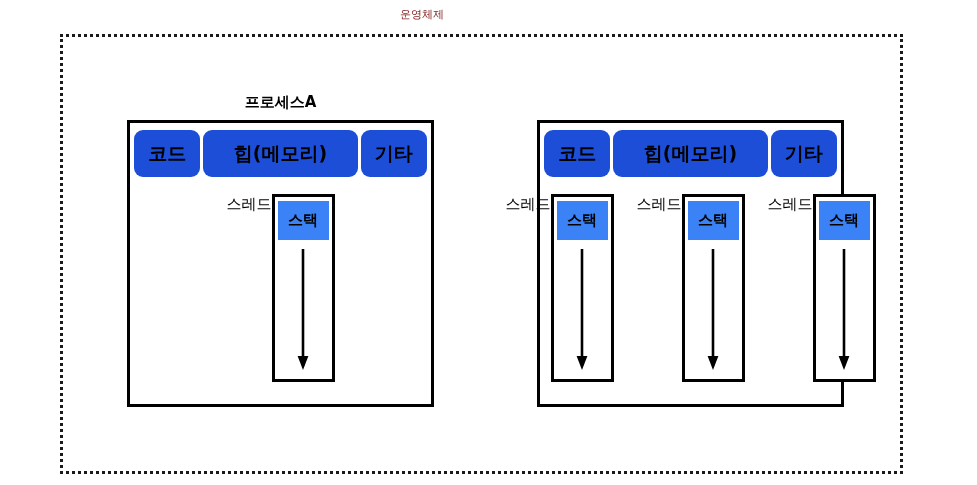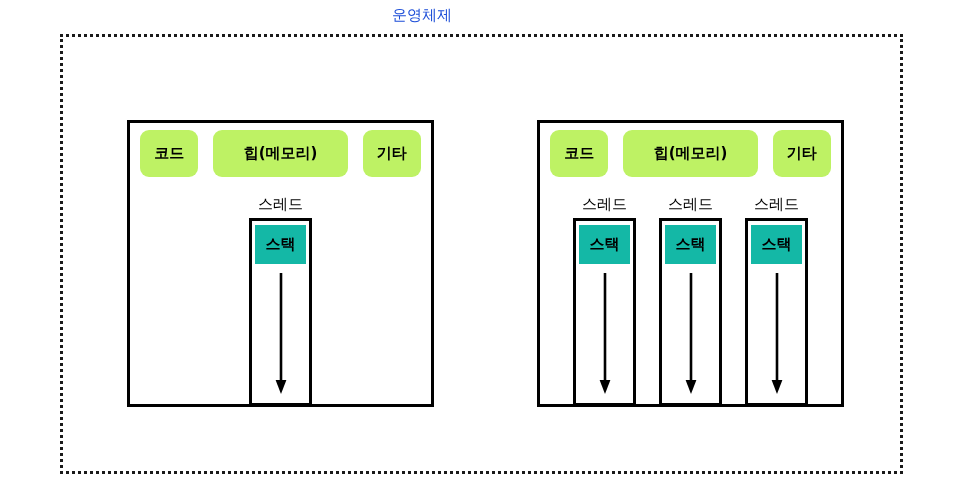--- a/index.html
+++ b/index.html
@@ -22,23 +22,23 @@
     height: 485px;
   }
 
   
   .os-title {
     position: absolute;
     left: 0;
     top: 5px;
     width: 844px;
     text-align: center;
-    font-size: 15px;
+    font-size: 11px;
     line-height: 20px;
-    color: #1d4ed8;
+    color: #7f1d1d;
     white-space: nowrap;
   }
 
   
   .os-box {
     position: absolute;
     left: 60px;
     top: 34px;
     width: 843px;
     height: 440px;
@@ -83,25 +83,25 @@
     display: flex;
     flex-direction: row;
     align-items: center;
     justify-content: space-around;
     box-sizing: border-box;
     padding: 0 6px;
   }
   .segment {
     height: 47px;
     border-radius: 9px;
-    background: #bef264;
+    background: #1d4ed8;
     display: flex;
     align-items: center;
     justify-content: center;
-    font-size: 15px;
+    font-size: 19px;
     font-weight: 700;
     color: #000;
     white-space: nowrap;
     box-sizing: border-box;
     padding: 0 14px;
   }
   .segment.wide { padding: 0 31px; }
 
   
   .thread-row {
@@ -110,22 +110,22 @@
     top: 72px;
     width: 100%;
     display: flex;
     flex-direction: row;
     justify-content: center;
     box-sizing: border-box;
   }
   .thread {
     position: relative;
     display: flex;
-    flex-direction: column;
-    align-items: center;
+    flex-direction: row;
+    align-items: flex-start;
   }
   .thread-label {
     font-size: 15px;
     line-height: 20px;
     color: #000;
     white-space: nowrap;
     margin-bottom: 4px;
   }
   .thread-box {
     width: 63px;
@@ -135,21 +135,21 @@
     background: #ffffff;
     position: relative;
     display: flex;
     flex-direction: column;
     align-items: center;
   }
   .stack {
     margin-top: 4px;
     width: 51px;
     height: 39px;
-    background: #14b8a6;
+    background: #3b82f6;
     display: flex;
     align-items: center;
     justify-content: center;
     font-size: 15px;
     font-weight: 700;
     color: #000;
     white-space: nowrap;
   }
   .arrow {
     position: absolute;
@@ -174,20 +174,21 @@
 </head>
 <body>
 
 <div id="canvas">
 
   <div class="os-title">운영체제</div>
 
   <div class="os-box"></div>
 
   <div class="process" id="process-a">
+    <div class="process-label">프로세스A</div>
     <div class="process-box"></div>
 
     <div class="segment-row">
       <div class="segment">코드</div>
       <div class="segment wide">힙(메모리)</div>
       <div class="segment">기타</div>
     </div>
 
     <div class="thread-row">
       <div class="thread">

